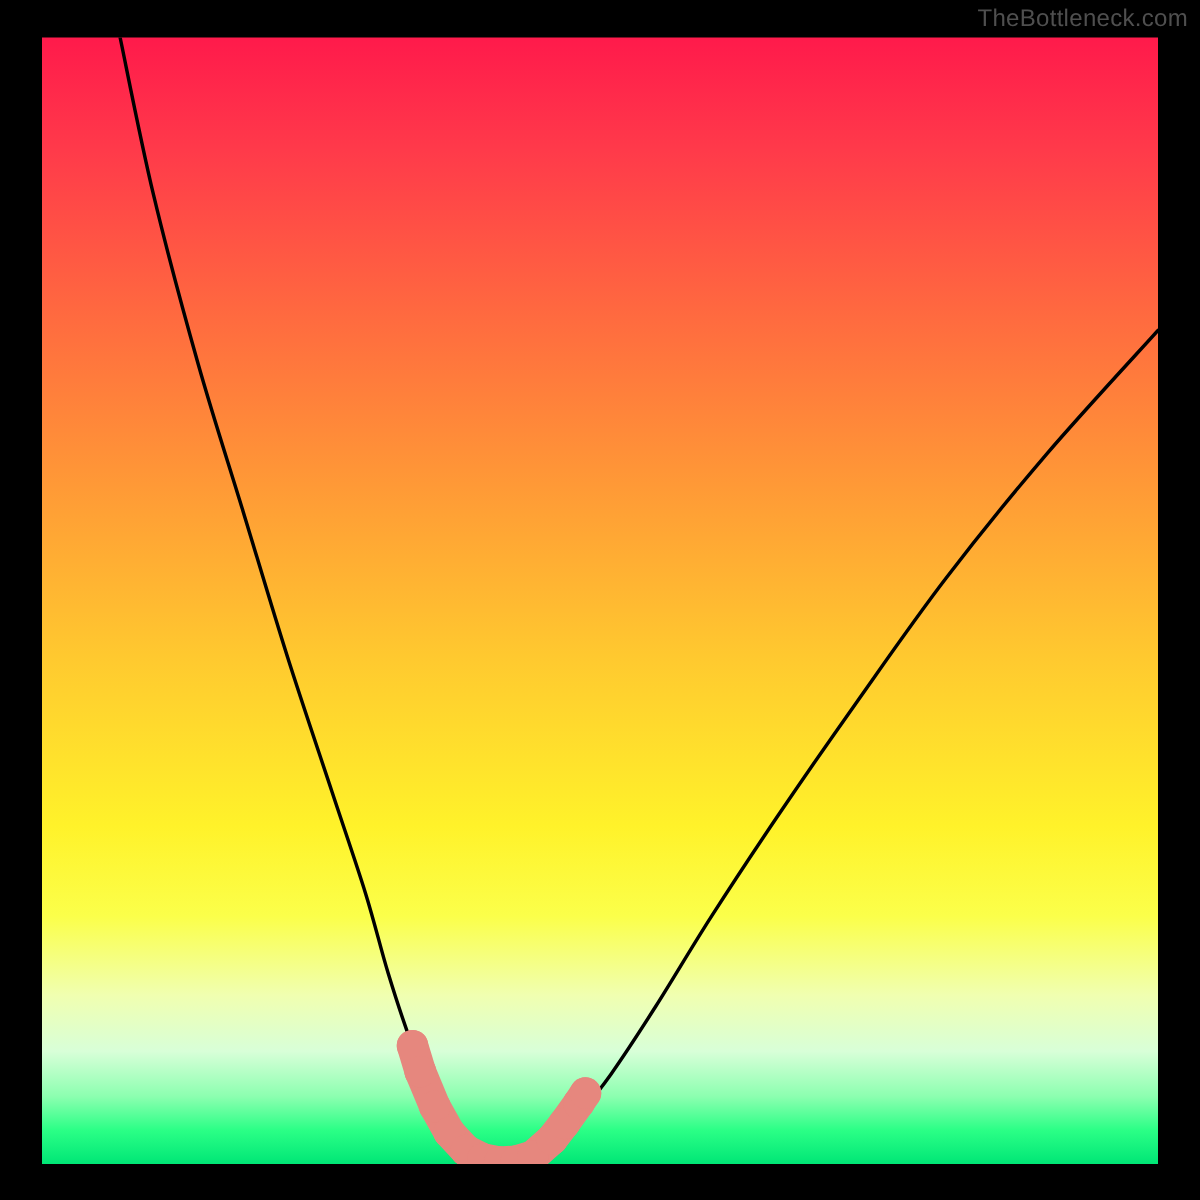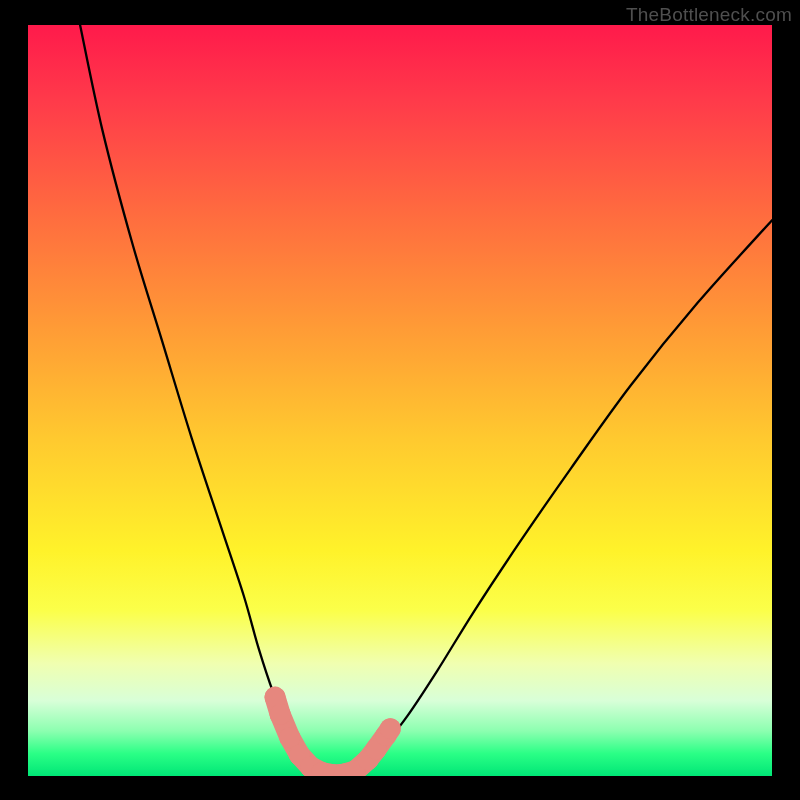--- a/index.html
+++ b/index.html
@@ -39,21 +39,21 @@
       #8cffb0 94%,
       #2bff86 97%,
       #00e676 100%
     );
   }
   .attribution {
     position: absolute;
     top: 4px;
     right: 8px;
     color: #4f4f4f;
-    font-size: 19px;
+    font-size: 16px;
     font-weight: 500;
     letter-spacing: 0.2px;
   }
   svg.curves {
     position: absolute;
     left: 0;
     top: 0;
     width: 744px;
     height: 751px;
   }

